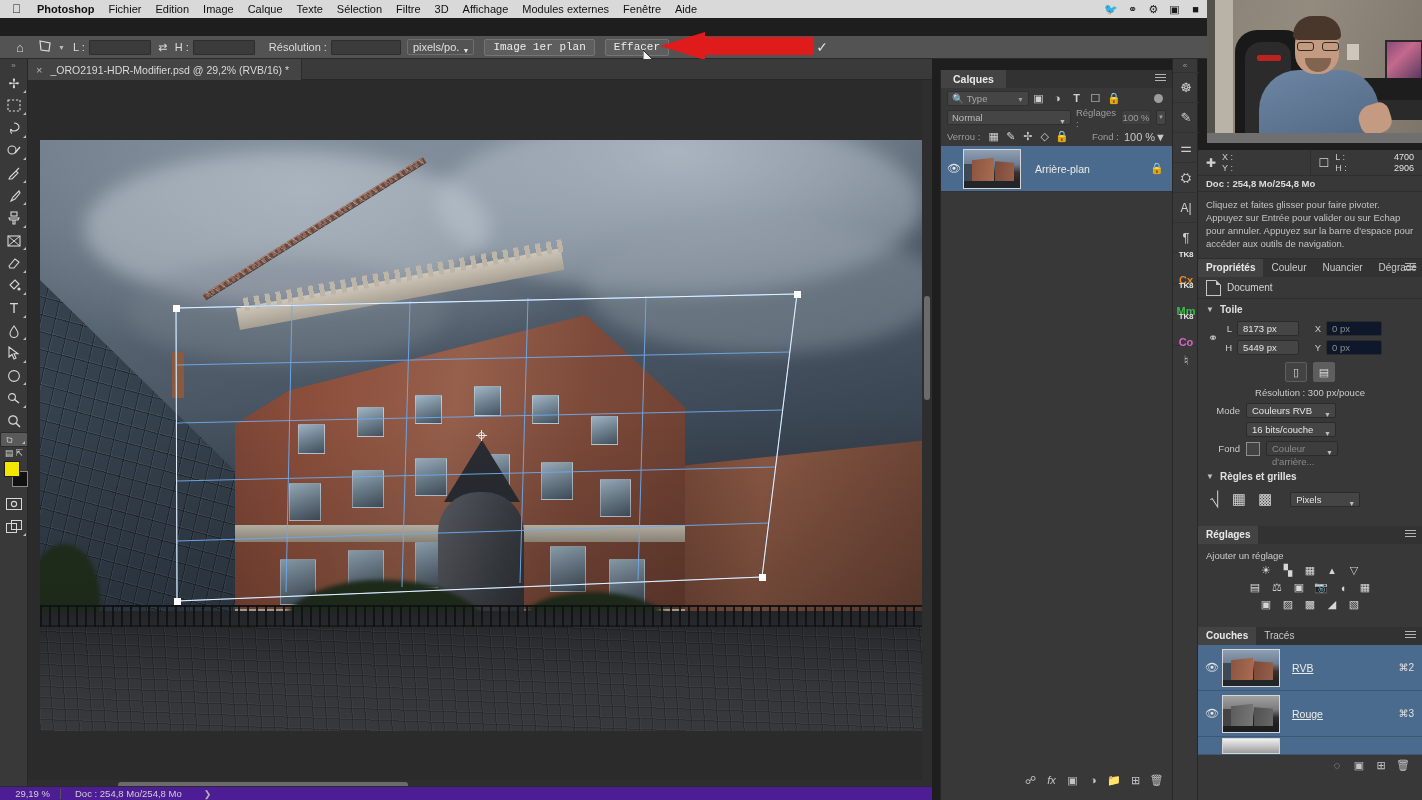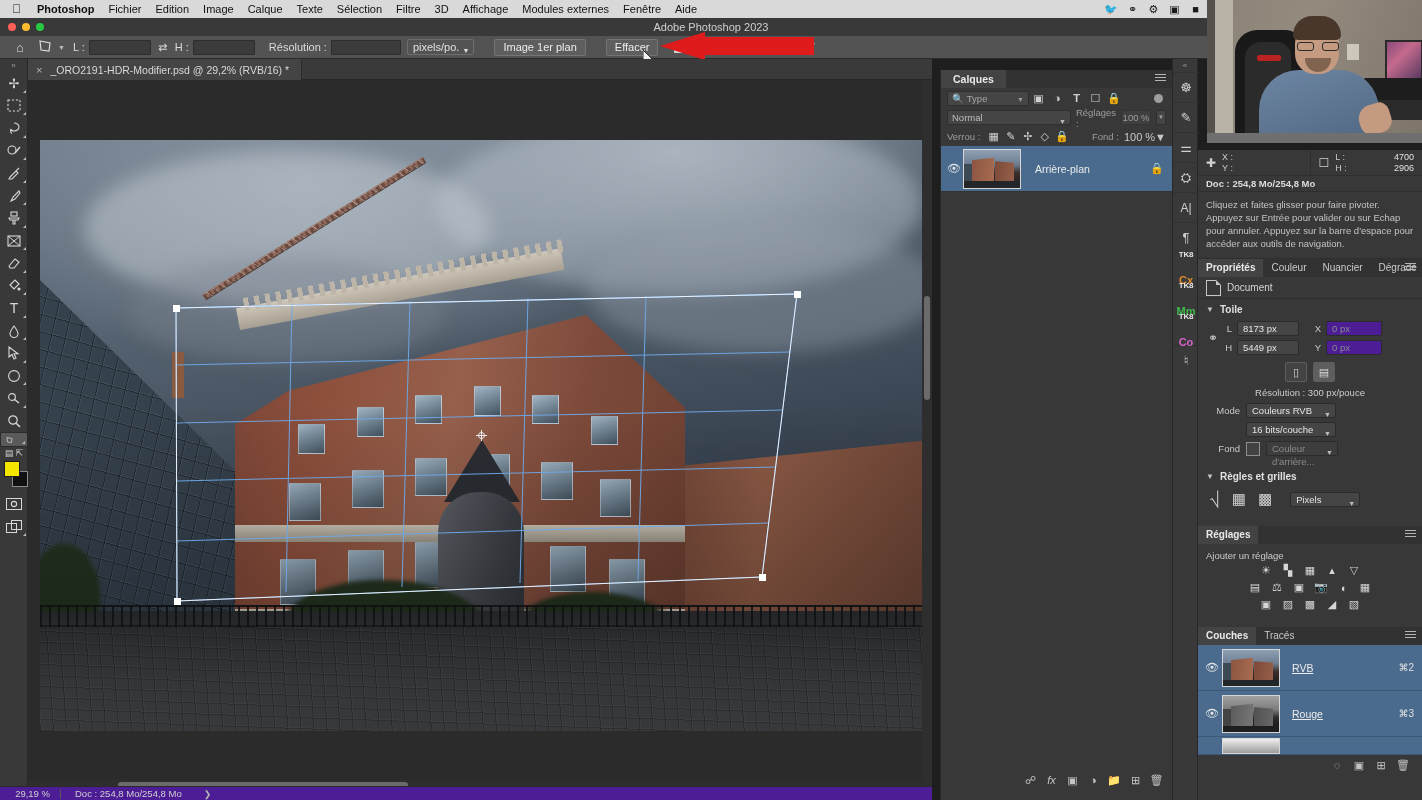--- a/index.html
+++ b/index.html
@@ -53,21 +53,21 @@
     border-radius:1px;
   }
   .swapico { width:24px; text-align:center; color:#d9d9d9; font-size:11px; }
   .opt-sel {
     height:16px; background:#535353; border:1px solid #6e6e6e; border-radius:2px;
     color:#e0e0e0; padding:0 14px 0 5px; line-height:14px; position:relative; margin-left:6px;
   }
   .opt-sel .cv { position:absolute; right:4px; top:4px; font-size:7px; }
   .opt-btn {
     height:17px; background:#5e5e5e; border:1px solid #757575; border-radius:2px;
-    color:#ededed; padding:0 8px; line-height:15px; margin-left:20px; font-size:11px;
+    color:#ededed; padding:0 8px; line-height:15px; margin-left:10px; font-size:11px;font-family:Liberation Mono, monospace;
   }
   .chk { width:11px; height:11px; background:#d8d8d8; border-radius:1px; color:#2b2b2b;
     font-size:9px; line-height:11px; text-align:center; margin-right:5px; }
   .opt-ico2 { width:24px; text-align:center; font-size:14px; color:#e2e2e2; }
 
   
   .arrow { position:absolute; left:660px; top:32px; width:154px; height:28px; }
   .arrow .shaft { position:absolute; right:0; top:5px; width:115px; height:18px; background:#e01b1b; }
   .arrow .head {
     position:absolute; left:0; top:0; width:0; height:0;
@@ -351,21 +351,21 @@
   .doc-line span { font-size:10px; color:#d4d4d4; }
 
   .grp-head { display:flex; align-items:center; gap:6px; height:20px; padding:0 8px;
     font-size:10px; font-weight:bold; color:#e0e0e0; }
   .grp-head .cv { font-size:8px; color:#c0c0c0; }
 
   .field {
     height:15px; background:#454545; border:1px solid #2b2b2b; border-radius:2px;
     color:#e4e4e4; font-size:9.5px; line-height:13px; padding:0 5px;
   }
-  .field.ghost { color:#8b8b8b; background:#4c1d95; }
+  .field.ghost { color:#8b8b8b; background:#0f172a; }
   .flabel { font-size:9.5px; color:#c9c9c9; width:12px; text-align:right; margin-right:5px; }
   .linkico { width:14px; text-align:center; color:#c9c9c9; font-size:12px; }
   .orientbtn { width:22px; height:20px; border:1px solid #5e5e5e; background:#434343;
     display:flex; align-items:center; justify-content:center; color:#d6d6d6; font-size:11px;
     border-radius:2px; }
   .orientbtn.act { background:#5e5e5e; }
   .reso { text-align:center; font-size:9.5px; color:#cdcdcd; padding:5px 0 3px; }
   .selrow { display:flex; align-items:center; gap:6px; padding:0 8px; height:19px; }
   .selrow .lbl { font-size:9.5px; color:#c9c9c9; width:34px; text-align:right; }
   .sel {
@@ -474,28 +474,20 @@
       <div class="sicon">▤</div>
       <div class="sicon">🖥</div>
       <div class="sicon">🔊</div>
       <div class="sicon">◉</div>
       <div class="sicon">●</div>
       <div class="sicon"><span class="flagicon"></span></div>
       <div class="sicon">ᛏ</div>
     </div>
   </div>
 
-  <div class="titlebar">
-    <div class="traffic">
-      <div class="dot r"></div>
-      <div class="dot y"></div>
-      <div class="dot g"></div>
-    </div>
-    <div>Adobe Photoshop 2023</div>
-  </div>
 
   <div class="optbar">
     <div class="homebtn">⌂</div>
     <div class="opt-tool">
       <svg width="14" height="14" viewBox="0 0 14 14">
           <path d="M2 2 L12 4 L11 12 L3 11 Z" fill="none" stroke="#dcdcdc" stroke-width="1.2"></path>
         </svg>
     </div>
     <div class="opt-caret">▼</div>
     <div class="opt-lbl">L :</div>

